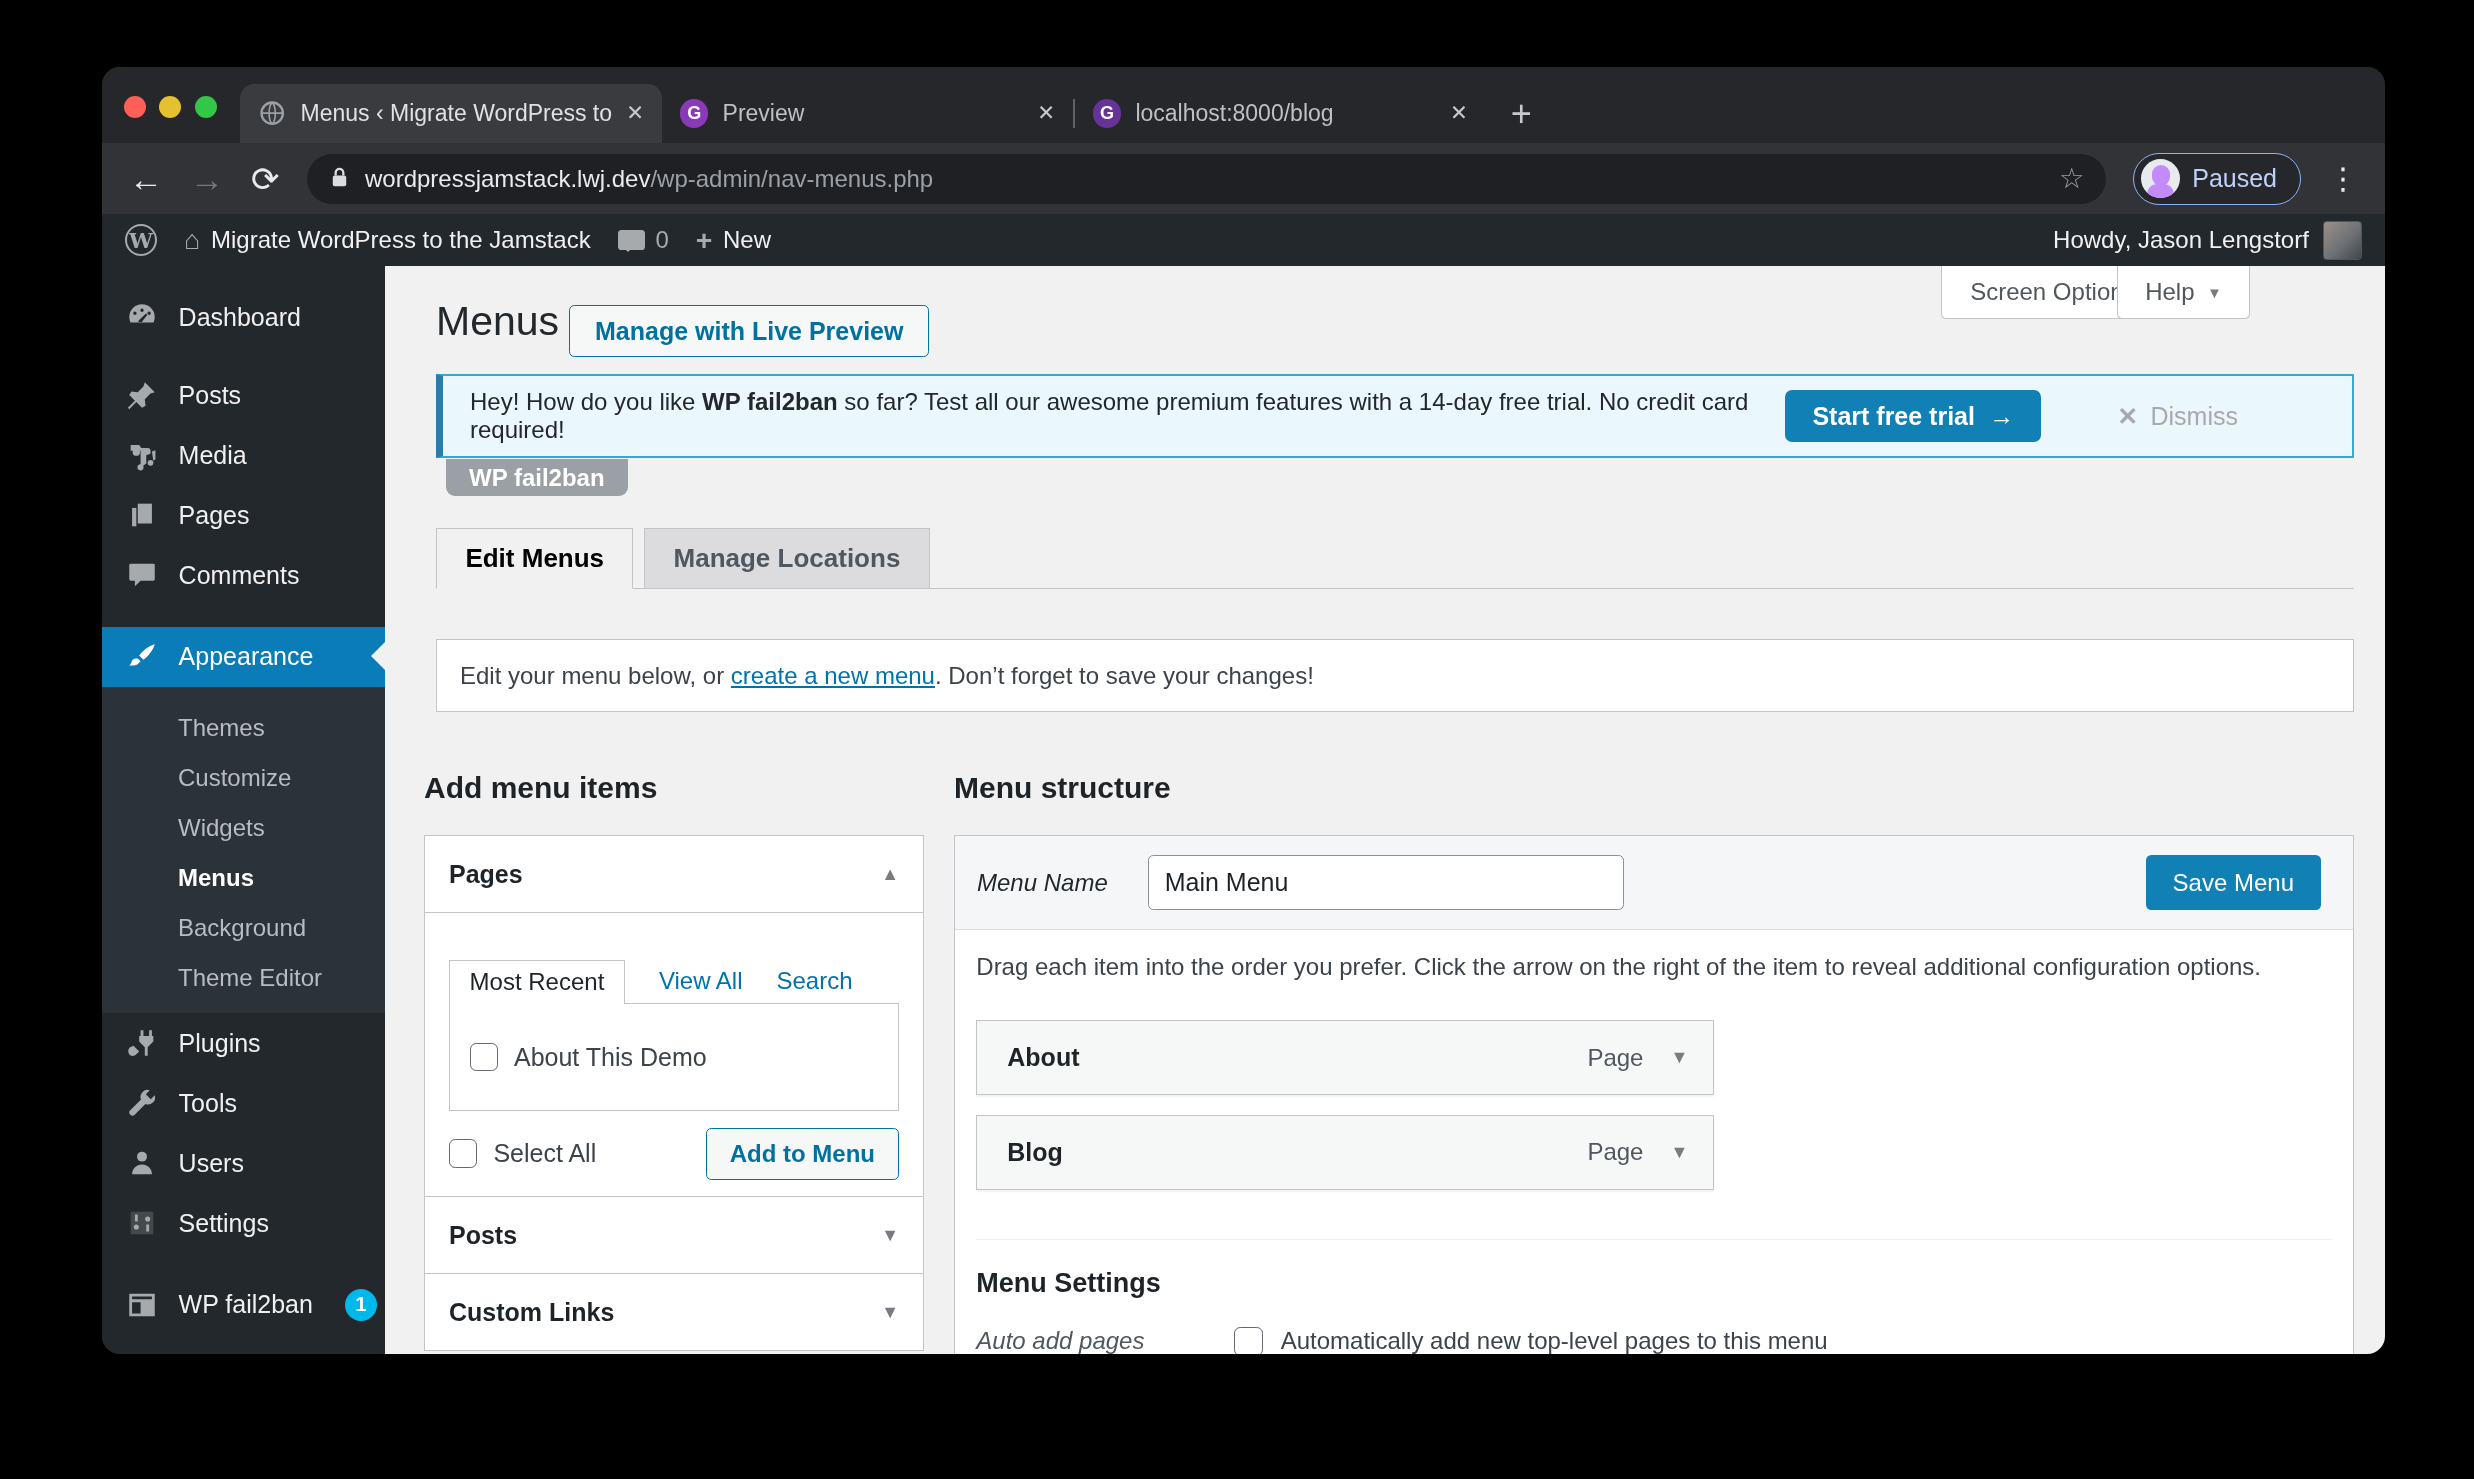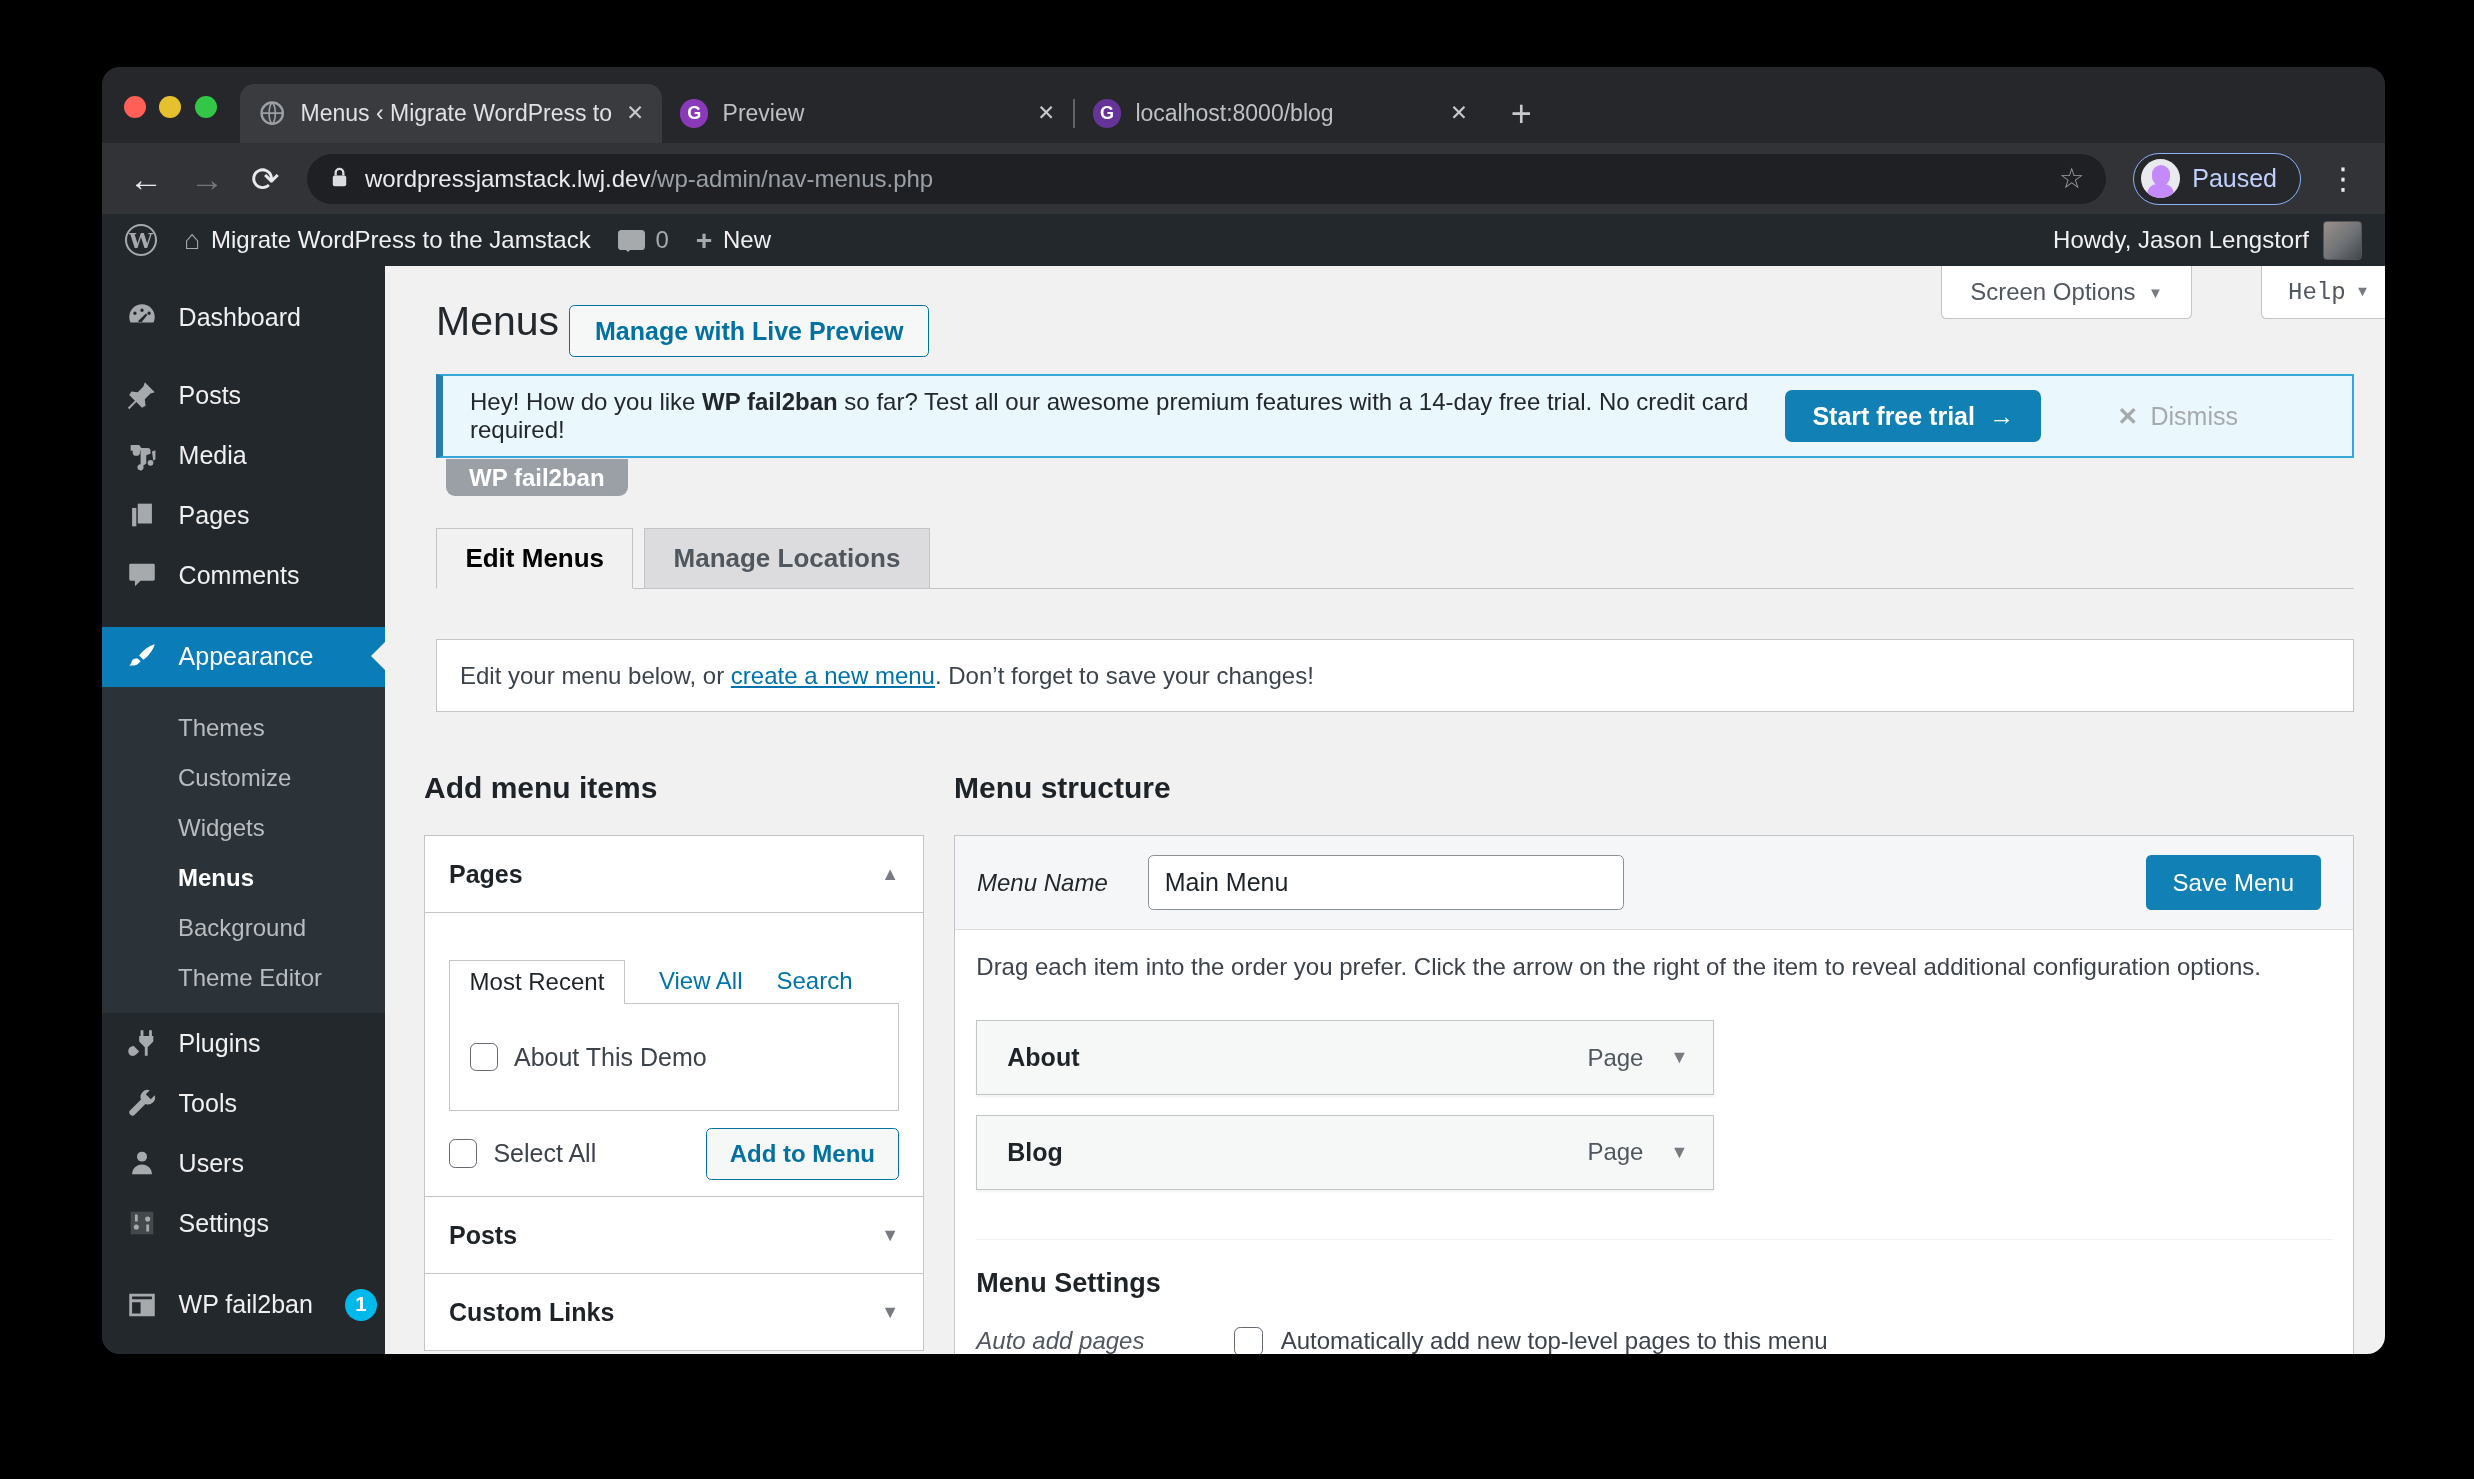--- a/index.html
+++ b/index.html
@@ -66,21 +66,21 @@
   .sub-item { height:50px; line-height:50px; padding-left:76px; font-size:24px; color:#b8bcc0; }
   .sub-item.current { color:#fff; font-weight:bold; }
   .badge { display:inline-grid; place-items:center; width:32px; height:32px; border-radius:50%; background:#00b9eb; color:#fff; font-size:20.4px; font-weight:bold; margin-left:12.4px; }
 
   .main { flex:1; position:relative; background:#f1f1f1; overflow:hidden; }
 
   
   .hangtab { position:absolute; top:0; height:53px; background:#fff; border:0.9px solid #c3c4c7; border-top:none; border-radius:0 0 5.3px 5.3px; display:flex; align-items:center; justify-content:center; gap:12.4px; font-size:24px; color:#50575e; }
   .hangtab .caret { font-size:15px; color:#787c82; }
   #screen-options { left:1556px; width:251px; }
-  #help-tab { left:1876px; width:133px;font-family:Liberation Mono, monospace; }
+  #help-tab { left:1732px; width:133px; }
 
   .page-title { position:absolute; left:51px; top:32px; font-size:41px; color:#23282d; font-weight:400; }
   .btn-secondary { background:#f6f7f7; border:1.8px solid #0071a1; border-radius:5.3px; color:#0071a1; font-weight:600; display:inline-flex; align-items:center; justify-content:center; }
   #manage-live { position:absolute; left:184px; top:39px; height:52px; padding:4px 25px; font-size:25px; }
 
   
   .notice { position:absolute; left:51px; top:108px; width:1918px; height:84px; background:#eaf7fc; border:2.7px solid #35a7d9; border-left:7.1px solid #2b7cab; display:flex; align-items:center; padding:0 114px 0 27px; }
   .notice-text { font-size:24px; color:#23282d; flex:1; }
   .notice-text b { font-weight:bold; }
   .btn-primary { background:#1180b4; color:#fff; border:none; border-radius:7.1px; display:inline-flex; align-items:center; justify-content:center; gap:14.2px; }

